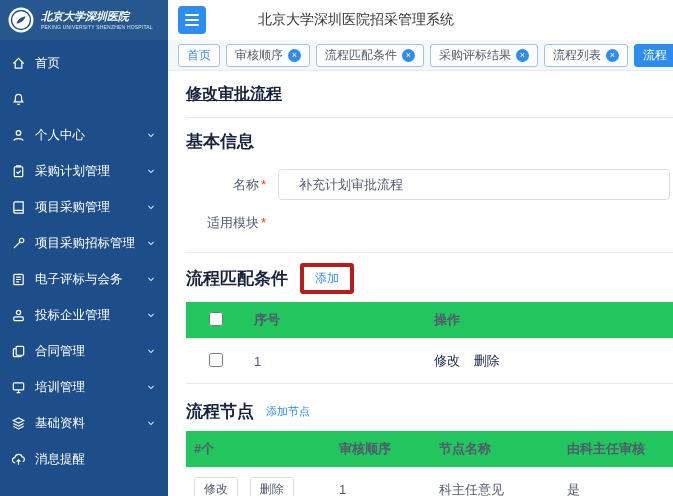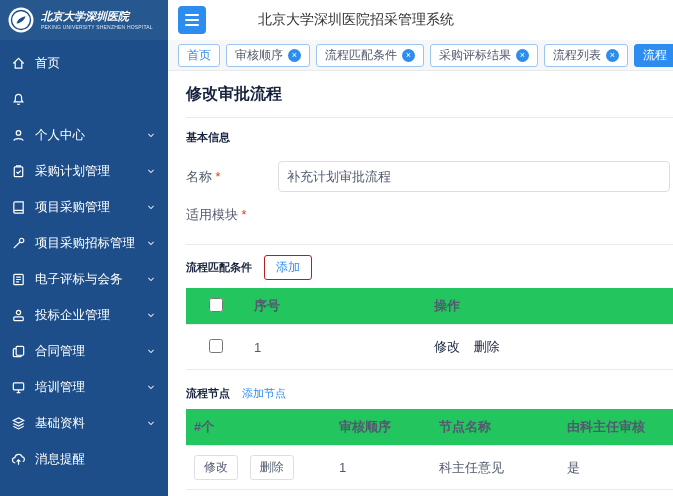--- a/index.html
+++ b/index.html
@@ -40,33 +40,33 @@
          border:1px solid #9cc4f0; border-radius:3px; padding:0 8px; height:23px;
          font-size:12px; color:#515a6e; cursor:pointer; white-space:nowrap; }
   .tab.home { color:#2d8cf0; }
   .tab.active { background:#2d8cf0; border-color:#2d8cf0; color:#fff; }
   .tab-close { width:13px; height:13px; border-radius:50%; background:#2d8cf0; color:#fff;
                font-size:9px; line-height:13px; text-align:center; display:inline-block;
                cursor:pointer; }
 
   
   .content { flex:1; background:#fff; padding:0 0 0 18px; overflow:hidden; }
-  .page-title { font-size:16px; font-weight:bold; color:#17233d; padding:13px 0 12px; }
+  .page-title { font-size:16px; font-weight:bold; color:#17233d; padding:13px 0 12px;text-decoration:underline; }
   .divider { border-bottom:1px solid #e8eaec; }
-  .sec-title { font-size:11px; font-weight:bold; color:#17233d; padding:12px 0 8px; }
+  .sec-title { font-size:17px; font-weight:bold; color:#17233d; padding:12px 0 8px; }
   .form-row { display:flex; align-items:center; margin:8px 0 14px; }
-  .form-label { width:80px; font-size:13px; color:#515a6e;font-family:Liberation Mono, monospace; }
+  .form-label { width:80px; text-align:right; font-size:13px; color:#515a6e; }
   .req { color:#ed4014; margin-left:2px; font-size:13px; }
   .form-input { margin-left:12px; width:392px; height:31px; border:1px solid #dcdee2;
-                border-radius:4px; padding:0 8px; font-size:13px; color:#515a6e;
+                border-radius:4px; padding:0 20px; font-size:13px; color:#515a6e;
                 font-family:inherit; outline:none; }
 
   .sec-row { display:flex; align-items:center; gap:12px; padding:10px 0 8px; }
   .sec-row .sec-title { padding:0; }
-  .add-btn { background:#fff; border:1px solid #b91c1c; color:#2d8cf0; border-radius:3px;
+  .add-btn { background:#fff; border:4px solid #b91c1c; color:#2d8cf0; border-radius:3px;
              font-size:12px; padding:3px 11px; cursor:pointer; font-family:inherit; }
   .add-link { color:#2d8cf0; font-size:11px; cursor:pointer; text-decoration:none; }
 
   table { width:100%; border-collapse:collapse; }
   th { background:#22c55e; text-align:left; font-size:13px; font-weight:bold;
        color:#515a6e; padding:9px 8px; border-bottom:1px solid #e8eaec; }
   td { font-size:13px; color:#515a6e; padding:13px 8px; border-bottom:1px solid #e8eaec; }
   .cb-col { width:60px; text-align:center; }
   input[type=checkbox] { width:14px; height:14px; accent-color:#2d8cf0; cursor:pointer; }
   .t1-seq { width:180px; }

